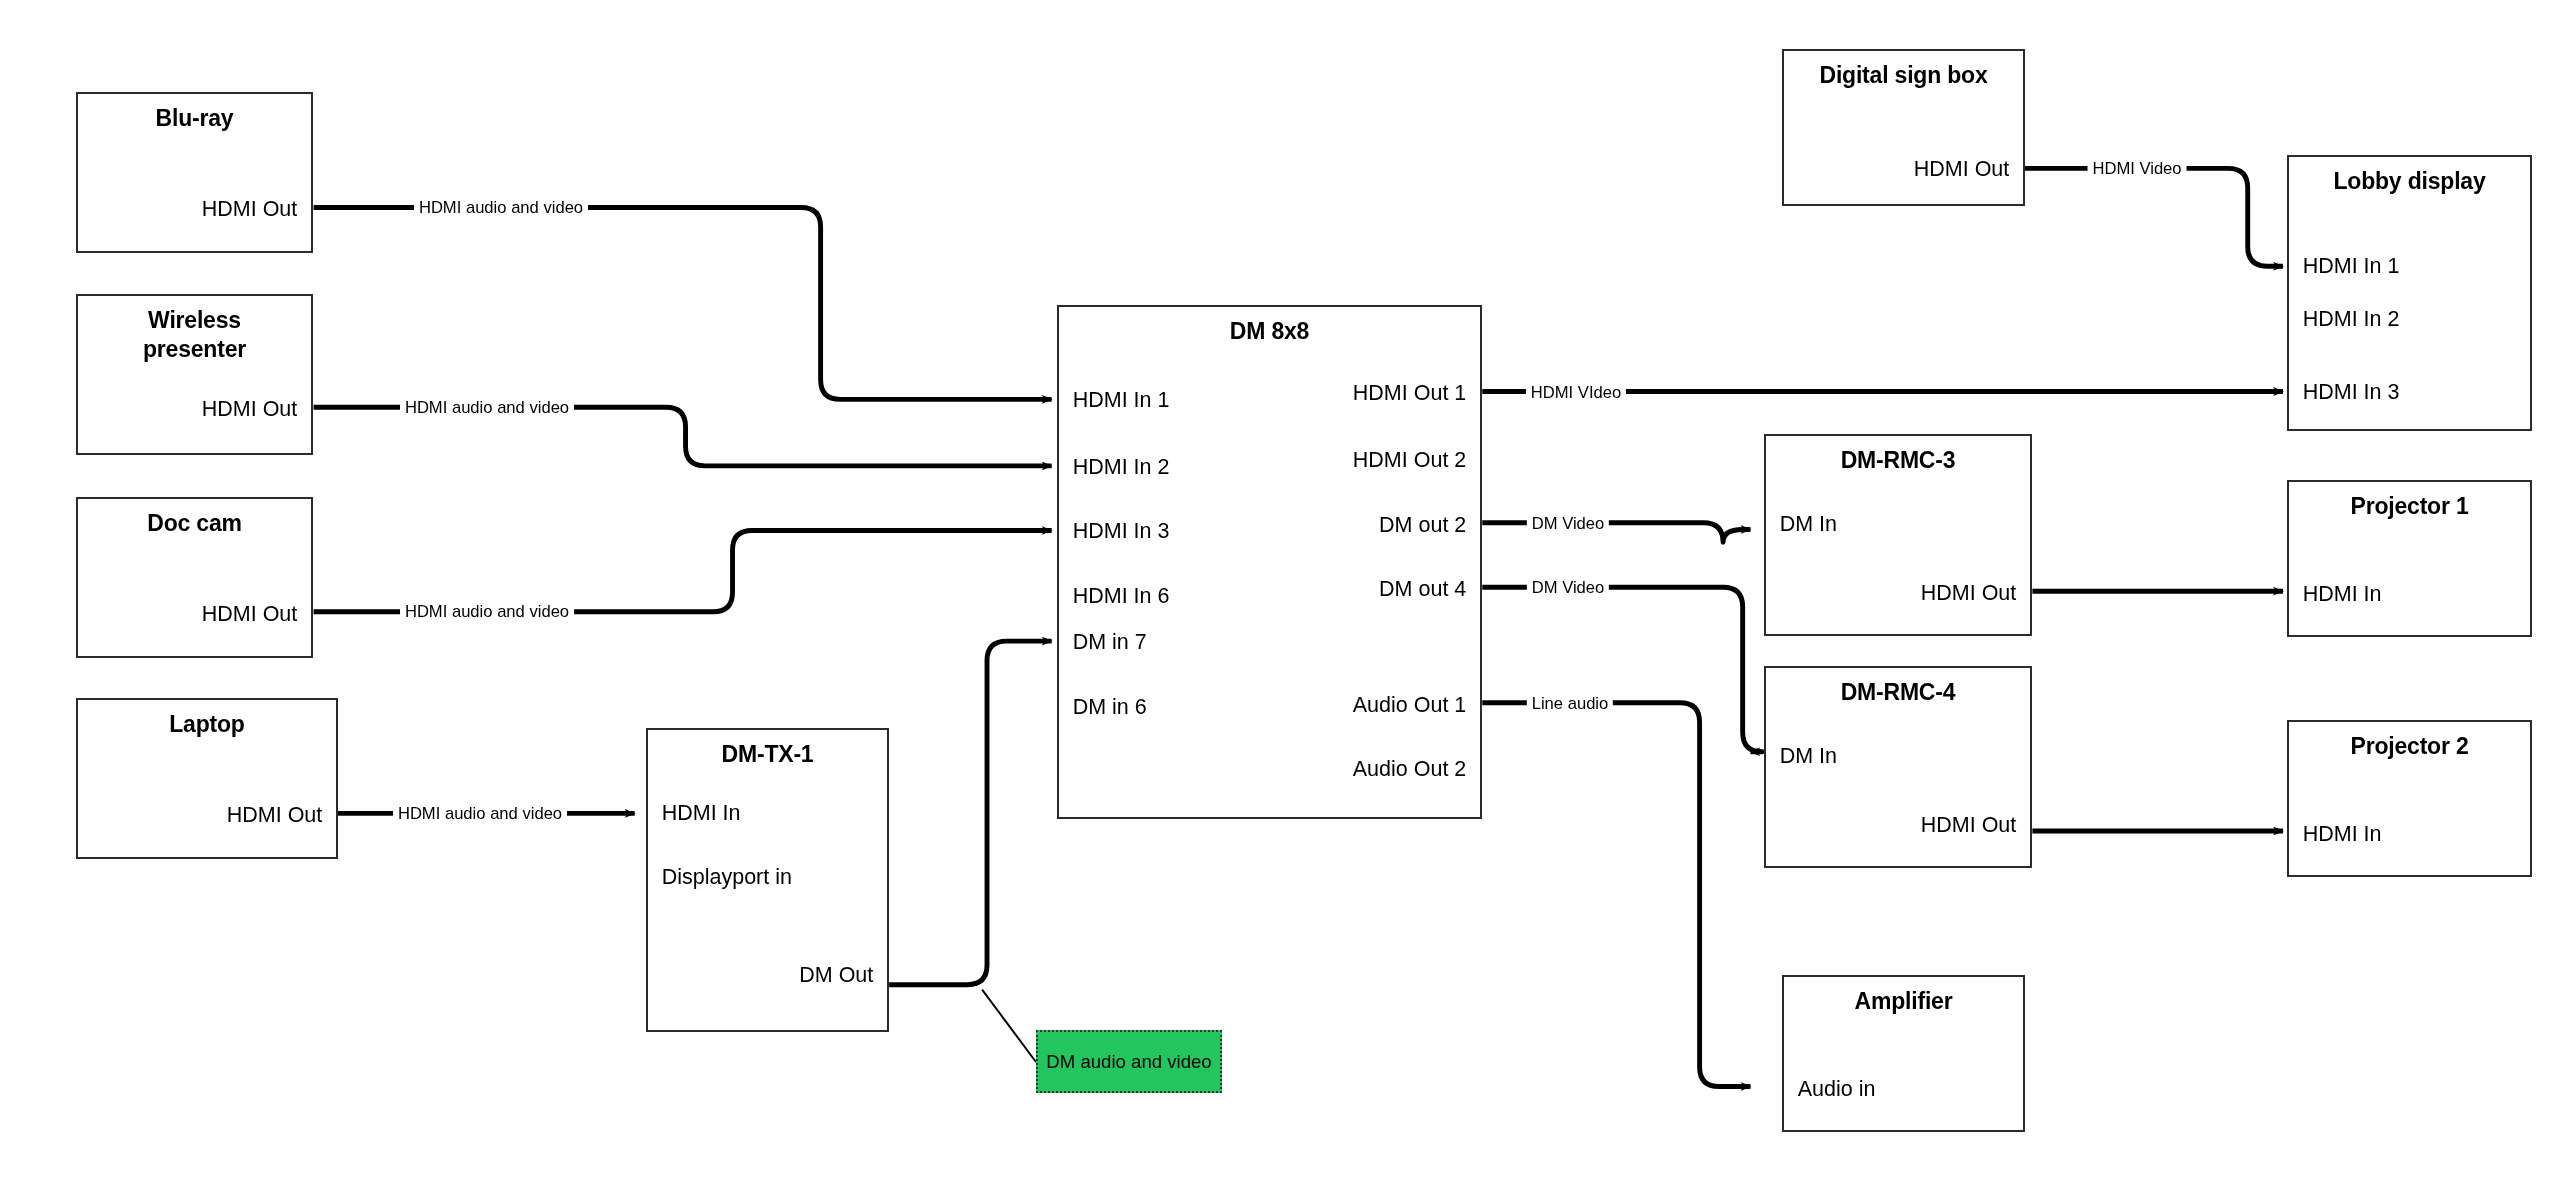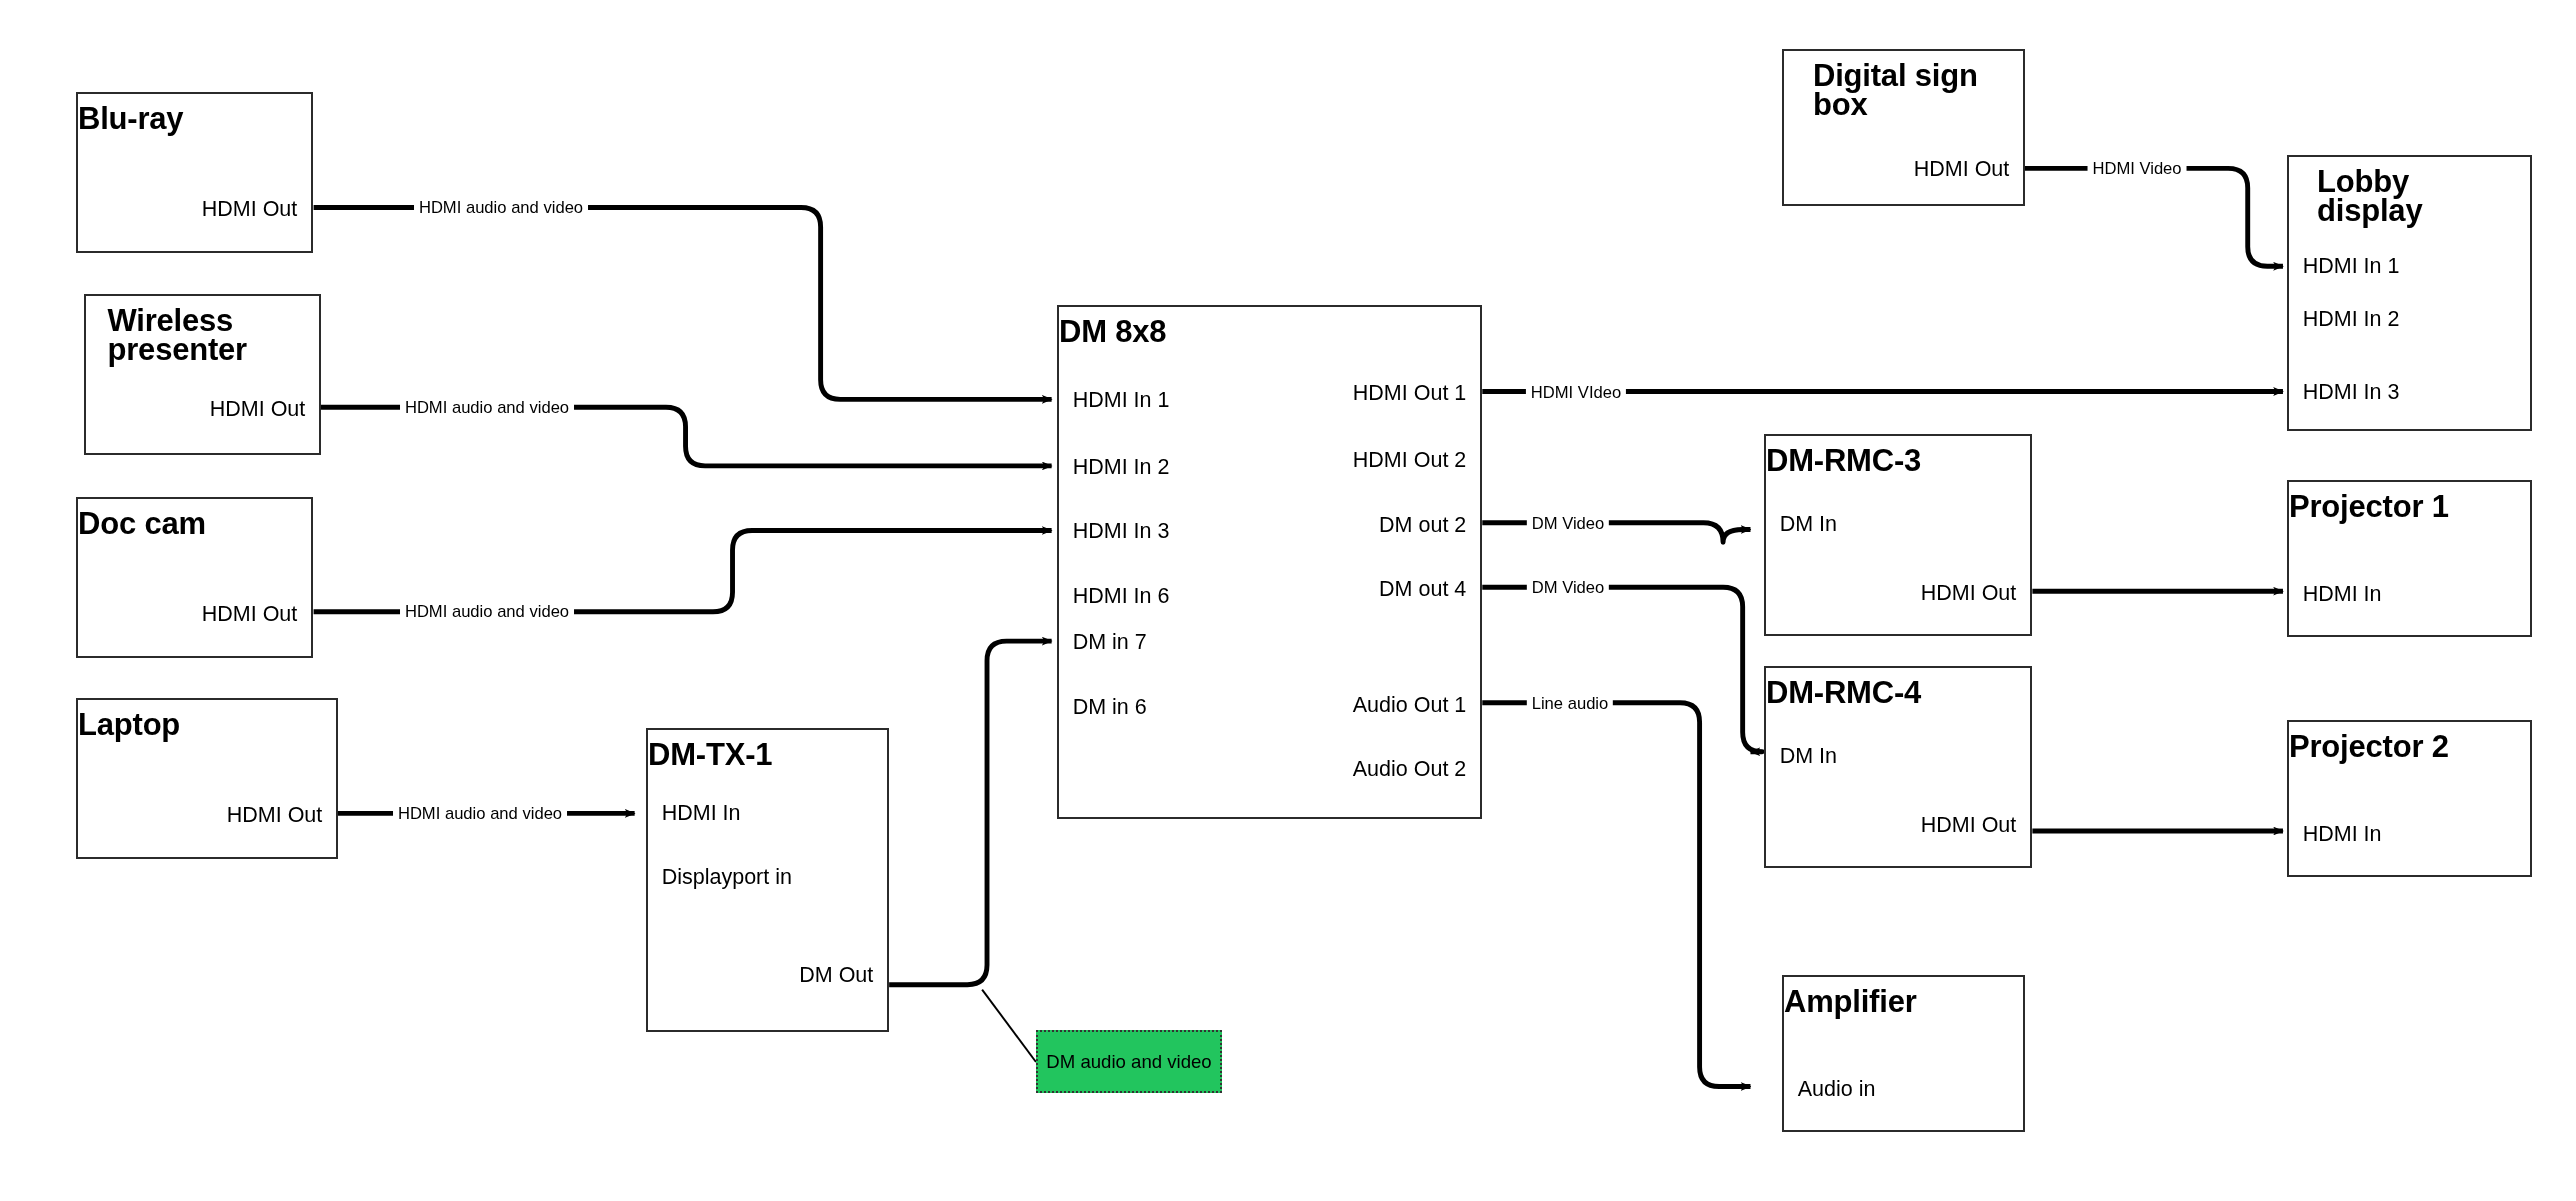--- a/index.html
+++ b/index.html
@@ -3,21 +3,21 @@
 <meta charset="utf-8">
 <style>
   html,body{margin:0;padding:0;background:#ffffff;}
   body{font-family:"Liberation Sans",sans-serif;color:#000;}
   #stage{position:relative;width:2576px;height:1201px;background:#fff;overflow:hidden;}
 
   
   .node{position:absolute;box-sizing:border-box;border:2.9px solid #2b2b2b;background:#fff;}
   .node .title{
     position:absolute;left:0;right:0;top:9.8px;
-    font-weight:bold;font-size:31px;line-height:29px;
+    text-align:center;font-weight:bold;font-size:23px;line-height:29px;
     letter-spacing:-0.2px;
   }
   .port{position:absolute;font-size:21.5px;line-height:25.5px;white-space:nowrap;}
   .port.l{left:13.7px;text-align:left;}
   .port.r{right:13.7px;text-align:right;}
 
   
   .callout{position:absolute;box-sizing:border-box;border:2px dotted #333;background:#22c55e;
     display:flex;align-items:center;justify-content:center;text-align:center;
     font-size:18.6px;line-height:23.5px;padding:3.9px 5.9px;}
@@ -66,21 +66,21 @@
 
       <path d="M2076,849 H2332" marker-end="url(#ah)"></path>
     </g>
   </svg>
 
   <div class="node" style="left:76px;top:92px;width:237px;height:161px;">
     <div class="title">Blu-ray</div>
     <div class="port r" style="top:103px;">HDMI Out</div>
   </div>
 
-  <div class="node" style="left:84px;top:294px;width:237px;height:161px;">
+  <div class="node" style="left:76px;top:294px;width:237px;height:161px;">
     <div class="title" style="padding:0 21.5px;">Wireless presenter</div>
     <div class="port r" style="top:101px;">HDMI Out</div>
   </div>
 
   <div class="node" style="left:76px;top:497px;width:237px;height:161px;">
     <div class="title">Doc cam</div>
     <div class="port r" style="top:103px;">HDMI Out</div>
   </div>
 
   <div class="node" style="left:76px;top:698px;width:262px;height:161px;">

